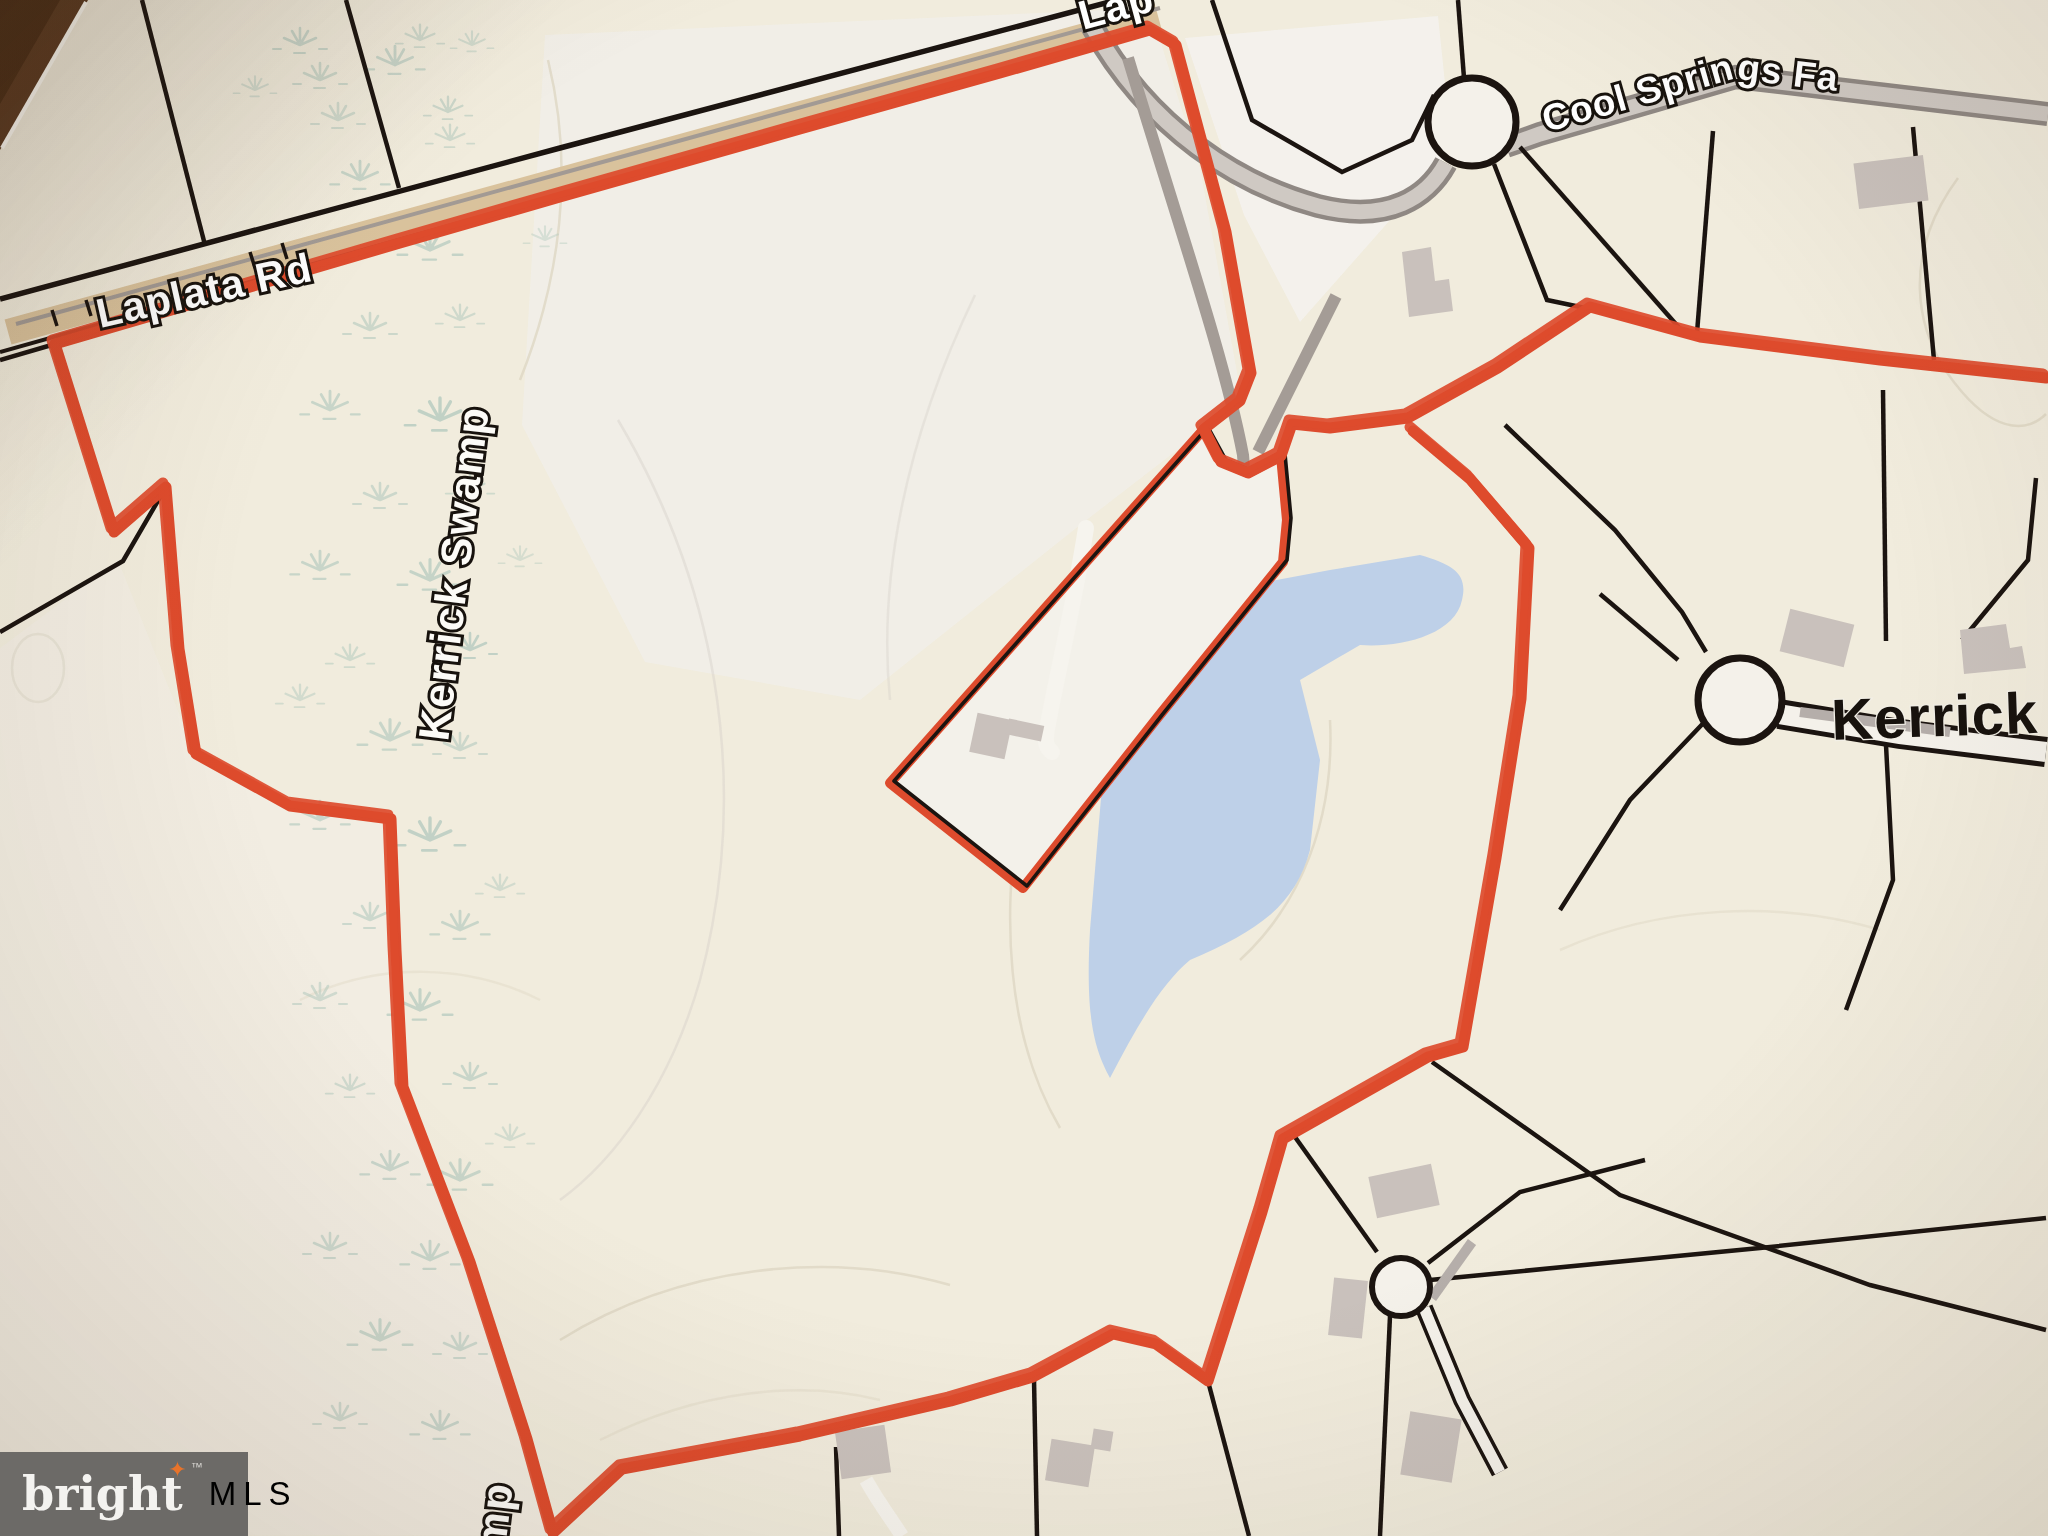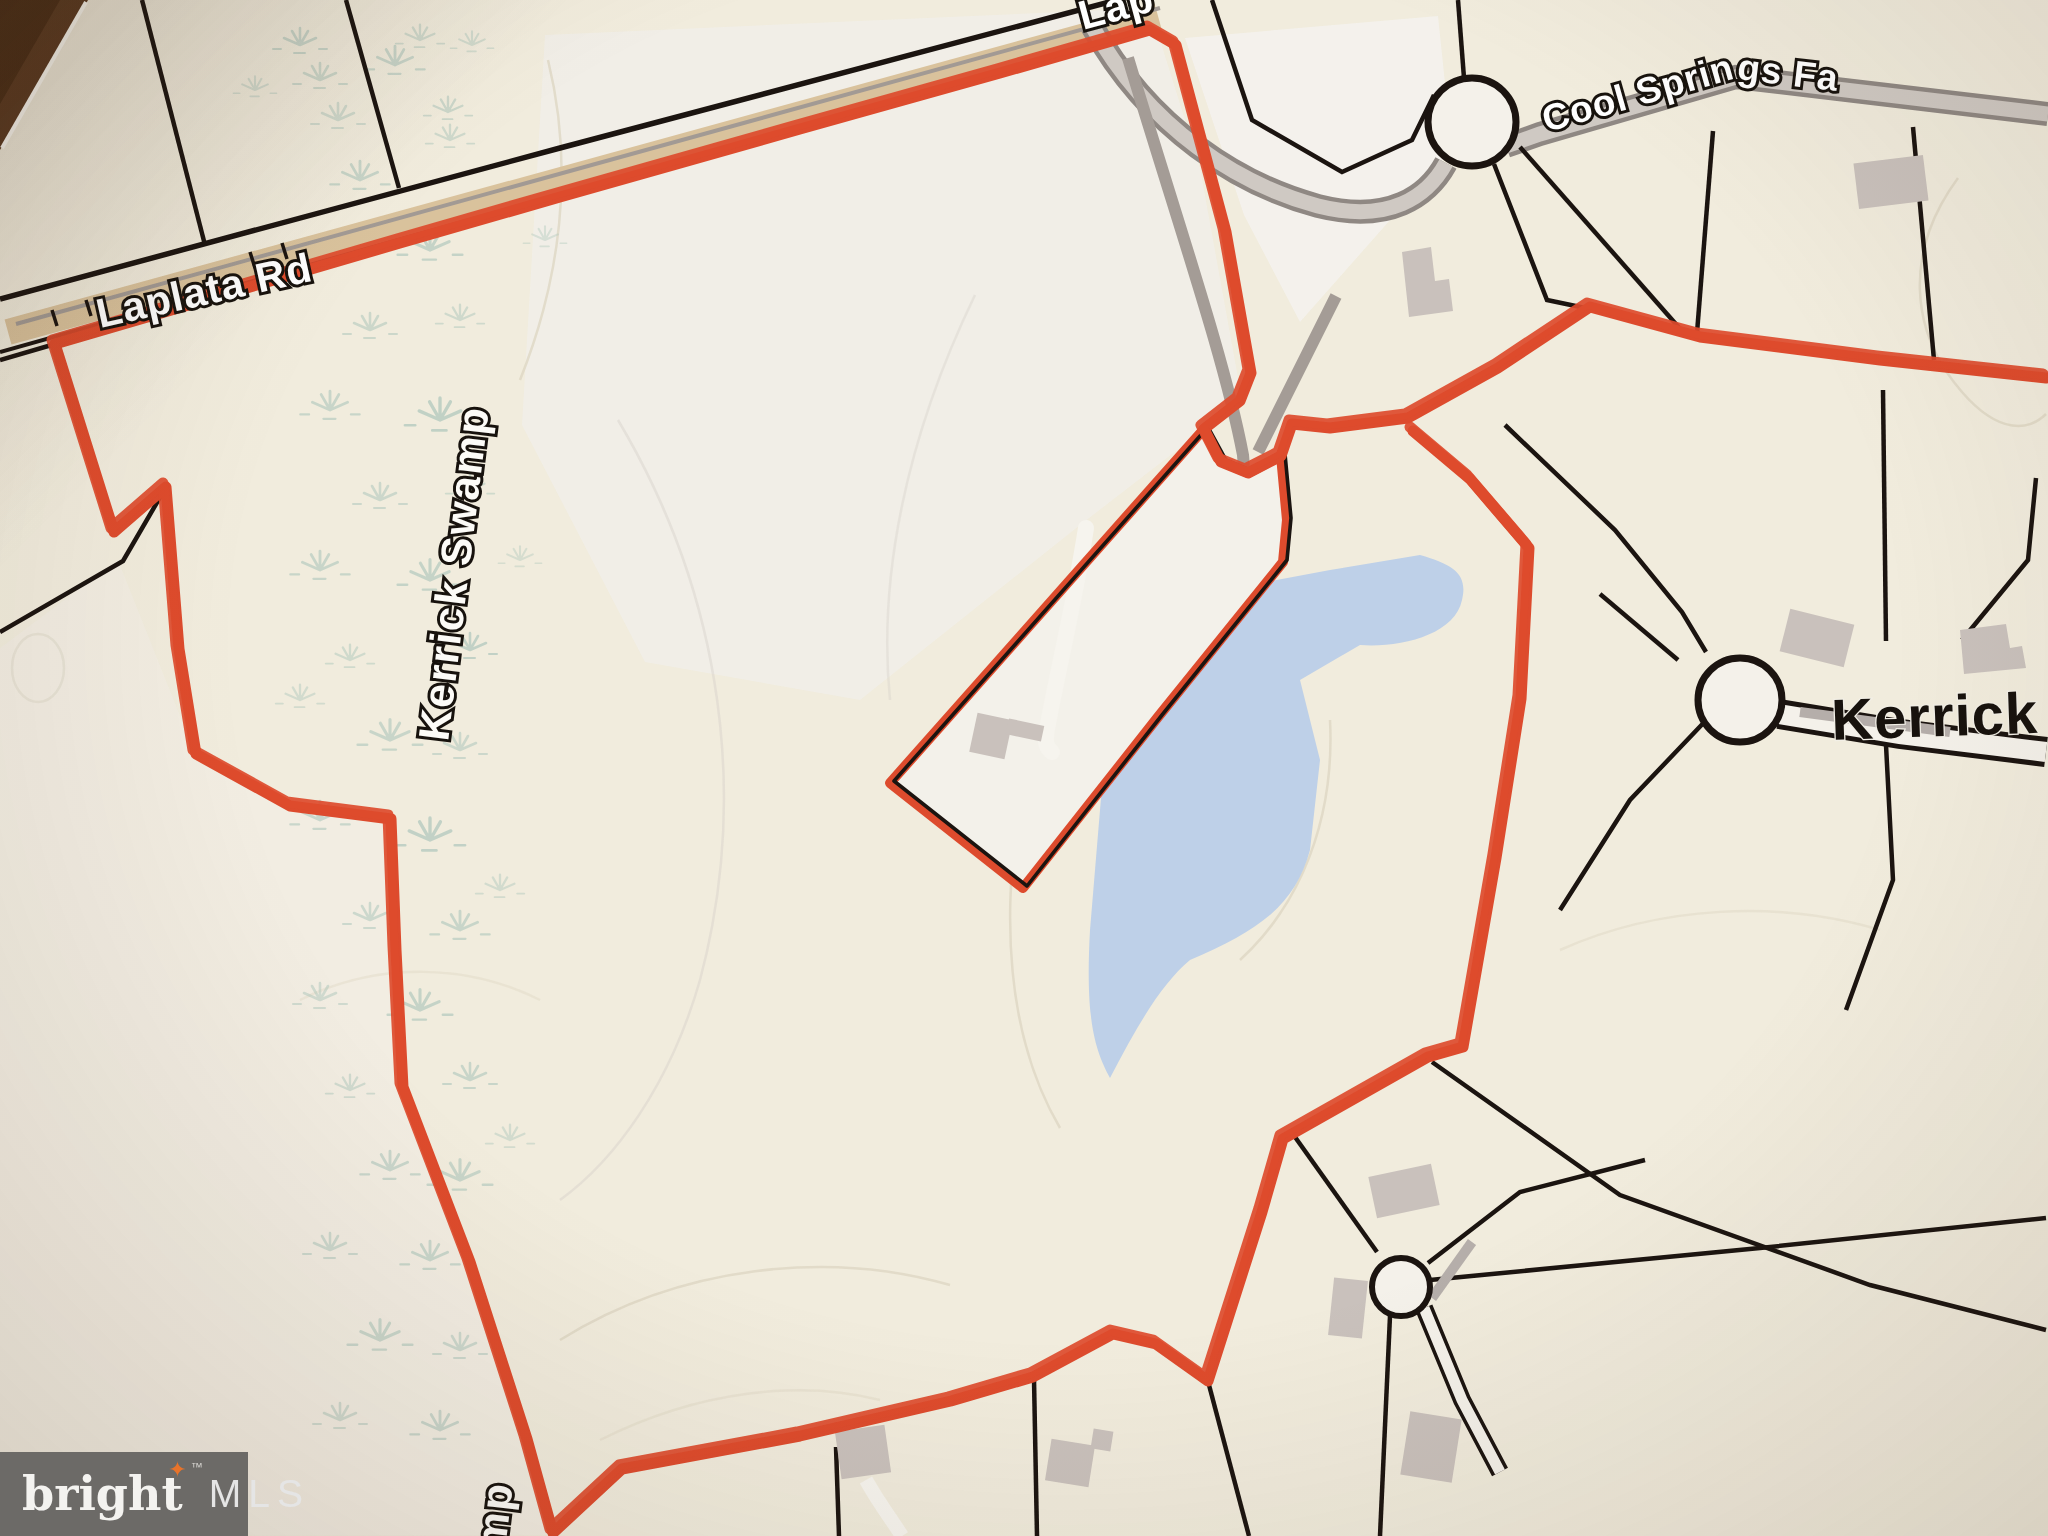--- a/index.html
+++ b/index.html
@@ -16,22 +16,22 @@
     background:
       linear-gradient(135deg, rgba(55,35,15,.16), rgba(0,0,0,0) 16%),
       radial-gradient(ellipse at 52% 42%, rgba(0,0,0,0) 55%, rgba(70,45,25,.15) 100%);}
   .wm{position:absolute;left:0;bottom:0;width:248px;height:84px;
       display:flex;align-items:center;padding-left:22px;box-sizing:border-box;}
   .wm-brand{position:relative;font-family:"DejaVu Serif",serif;font-weight:bold;
             font-size:46px;color:#f4f3f0;line-height:1;}
   .wm-star{position:absolute;right:-4px;top:-12px;font-size:22px;font-family:"DejaVu Sans",sans-serif;}
   .wm-tm{position:absolute;right:-20px;top:-10px;font-size:12px;color:#d8d6d2;
          font-family:"Liberation Sans",sans-serif;font-weight:normal;}
-  .wm-mls{font-family:"Liberation Sans",sans-serif;font-weight:300;font-size:39px;
-          color:#e5e5e5;letter-spacing:7px;margin-left:26px;}
+  .wm-mls{font-family:"Liberation Sans",sans-serif;font-weight:300;font-size:33px;
+          color:#000000;letter-spacing:7px;margin-left:26px;}
 </style>
 </head>
 <body>
 
 <div id="stage">
 <svg width="2048" height="1536" viewBox="0 0 2048 1536">
 
   <defs>
     <g id="tuft" fill="none" stroke-linecap="round" stroke-width="2.6">
       <path d="M0,0 L0,-17 M0,0 L-8,-14 M0,0 L8,-14 M0,0 L-16,-7 M0,0 L16,-7"></path>

